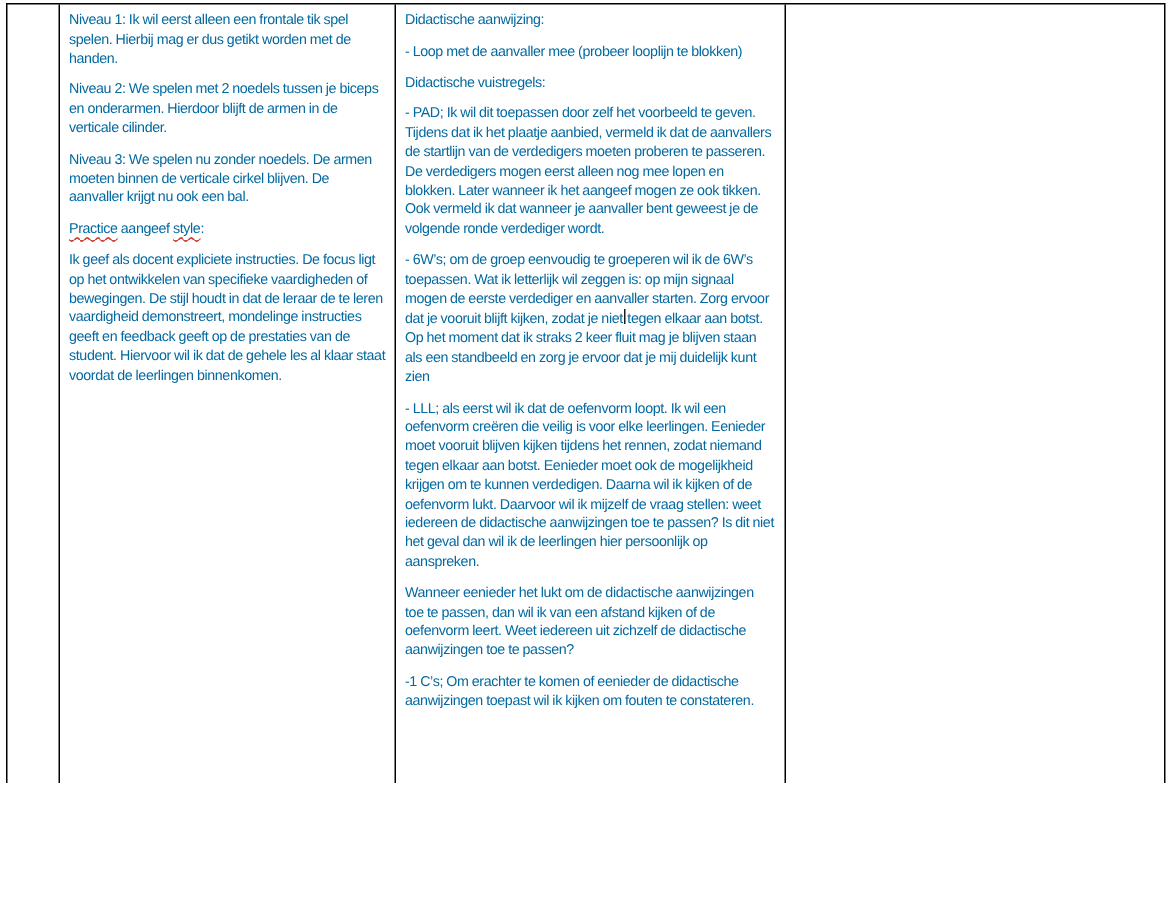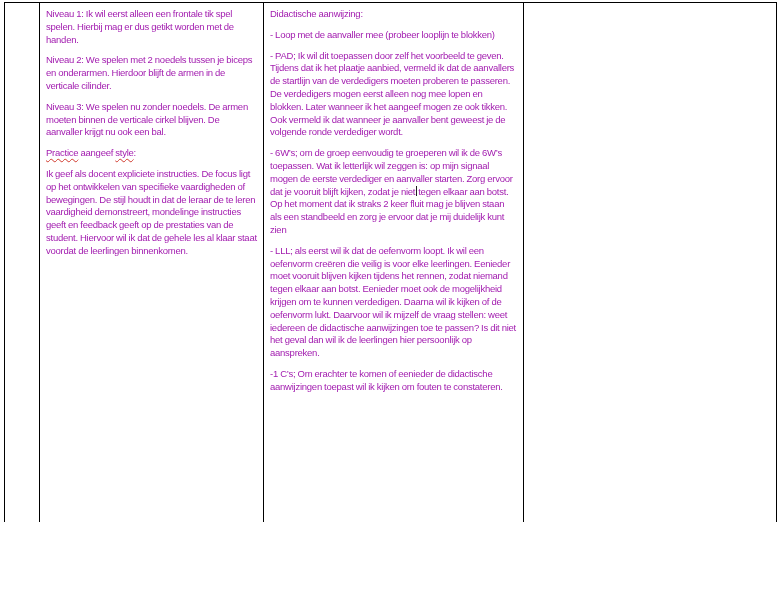--- a/index.html
+++ b/index.html
@@ -6,21 +6,21 @@
     margin: 0;
     padding: 0;
     background: #ffffff;
   }
   .page {
     position: relative;
     width: 781px;
     height: 522px;
     background: #ffffff;
     font-family: "Liberation Sans", sans-serif;
-    color: #a21caf;
+    color: #0369a1;
     overflow: hidden;
   }
   .doc-table {
     position: absolute;
     left: 4px;
     top: 2px;
     width: 773px;
     height: 588px;
     box-sizing: border-box;
     border: 1px solid #000000;
@@ -83,23 +83,25 @@
       <p>Niveau 1: Ik wil eerst alleen een frontale tik spel spelen. Hierbij mag er dus getikt worden met de handen.</p>
       <p>Niveau 2: We spelen met 2 noedels tussen je biceps en onderarmen. Hierdoor blijft de armen in de verticale cilinder.</p>
       <p>Niveau 3: We spelen nu zonder noedels. De armen moeten binnen de verticale cirkel blijven. De aanvaller krijgt nu ook een bal.</p>
       <p class="heading"><span class="misspelled">Practice</span><span> aangeef </span><span class="misspelled">style</span><span>:</span></p>
       <p>Ik geef als docent expliciete instructies. De focus ligt op het ontwikkelen van specifieke vaardigheden of bewegingen. De stijl houdt in dat de leraar de te leren vaardigheid demonstreert, mondelinge instructies geeft en feedback geeft op de prestaties van de student. Hiervoor wil ik dat de gehele les al klaar staat voordat de leerlingen binnenkomen.</p>
     </div>
 
     <div class="cell">
       <p class="heading">Didactische aanwijzing:</p>
       <p>- Loop met de aanvaller mee (probeer looplijn te blokken)</p>
+      <p class="heading">Didactische vuistregels:</p>
       <p>- PAD; Ik wil dit toepassen door zelf het voorbeeld te geven. Tijdens dat ik het plaatje aanbied, vermeld ik dat de aanvallers de startlijn van de verdedigers moeten proberen te passeren. De verdedigers mogen eerst alleen nog mee lopen en blokken. Later wanneer ik het aangeef mogen ze ook tikken. Ook vermeld ik dat wanneer je aanvaller bent geweest je de volgende ronde verdediger wordt.</p>
       <p><span>- 6W’s; om de groep eenvoudig te groeperen wil ik de 6W’s toepassen. Wat ik letterlijk wil zeggen is: op mijn signaal mogen de eerste verdediger en aanvaller starten. Zorg ervoor dat je vooruit blijft kijken, zodat je niet</span><span class="caret"></span><span>tegen elkaar aan botst. Op het moment dat ik straks 2 keer fluit mag je blijven staan als een standbeeld en zorg je ervoor dat je mij duidelijk kunt zien</span></p>
       <p>- LLL; als eerst wil ik dat de oefenvorm loopt. Ik wil een oefenvorm creëren die veilig is voor elke leerlingen. Eenieder moet vooruit blijven kijken tijdens het rennen, zodat niemand tegen elkaar aan botst. Eenieder moet ook de mogelijkheid krijgen om te kunnen verdedigen. Daarna wil ik kijken of de oefenvorm lukt. Daarvoor wil ik mijzelf de vraag stellen: weet iedereen de didactische aanwijzingen toe te passen? Is dit niet het geval dan wil ik de leerlingen hier persoonlijk op aanspreken.</p>
+      <p>Wanneer eenieder het lukt om de didactische aanwijzingen toe te passen, dan wil ik van een afstand kijken of de oefenvorm leert. Weet iedereen uit zichzelf de didactische aanwijzingen toe te passen?</p>
       <p>-1 C’s; Om erachter te komen of eenieder de didactische aanwijzingen toepast wil ik kijken om fouten te constateren.</p>
     </div>
 
     <div class="cell"></div>
 
   </div>
   <div class="bottom-rule"></div>
 </div>
 
 </body></html>

